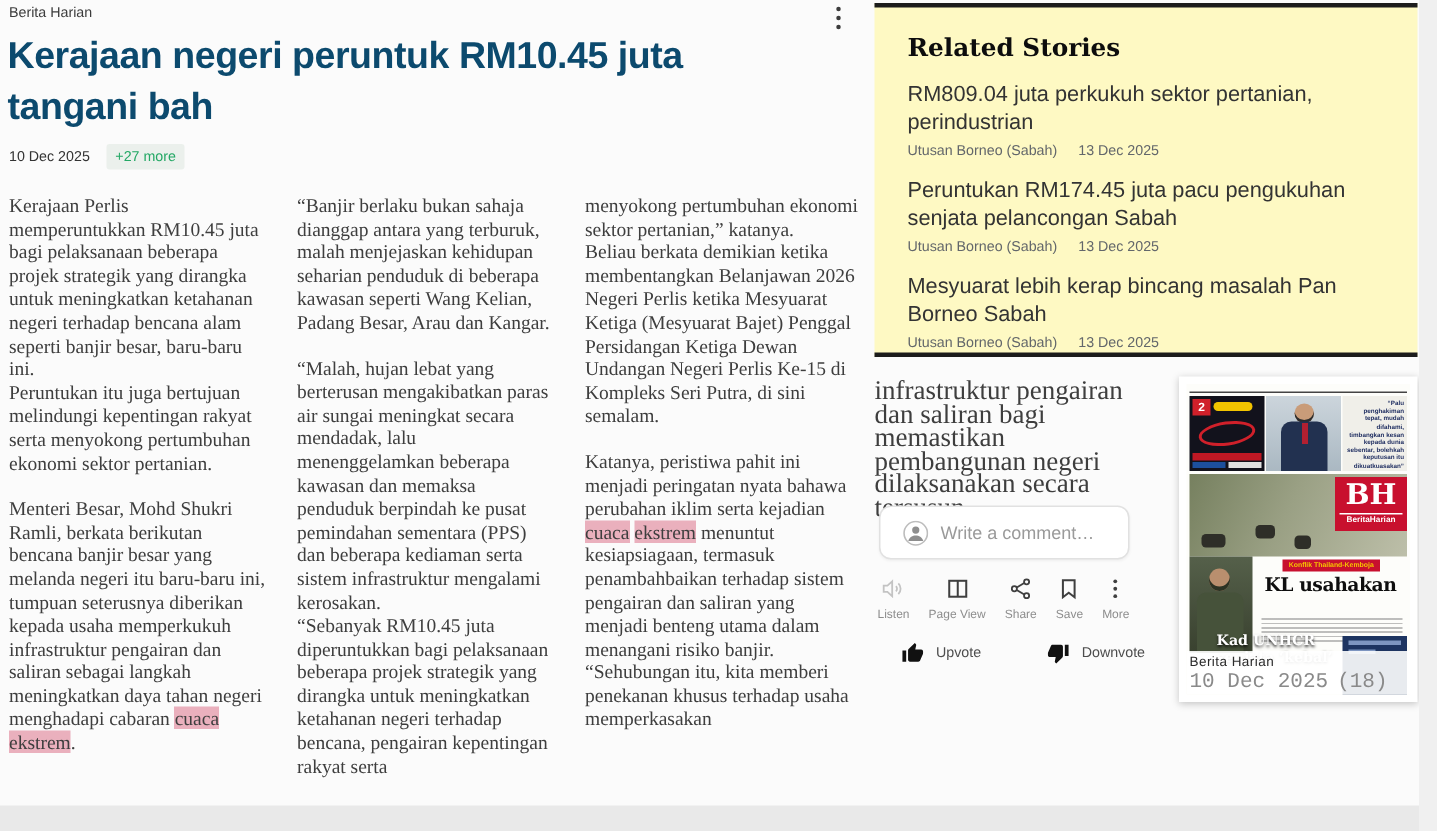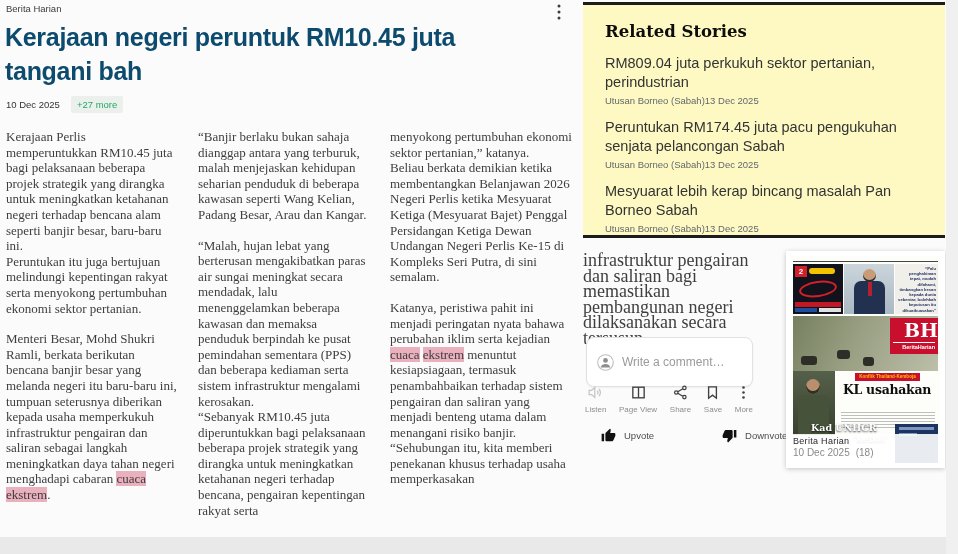--- a/index.html
+++ b/index.html
@@ -31,41 +31,41 @@
 
   
   .related {
     position:absolute; left:583px; top:2px; width:362px; height:236px;
     background:#fef9c3; border-top:3px solid #1c1c1c; border-bottom:3px solid #1c1c1c;
     padding:17px 22px 0 22px;
   }
   .related-title { font-family:"DejaVu Serif","Liberation Serif",serif; font-weight:700; font-size:16.5px; color:#0d0d0d; margin-bottom:13px; }
   .rel-item { margin-bottom:12px; cursor:pointer; }
   .rel-item-title { font-size:14.5px; line-height:19px; color:#333; }
-  .rel-item-meta { margin-top:3px; font-size:9.5px; color:#63676b; display:flex; gap:0;align-items:center; }
+  .rel-item-meta { margin-top:3px; font-size:9.5px; color:#63676b; display:flex; gap:14px;align-items:center; }
 
   
   .continuation {
     position:absolute; left:583px; top:253px; width:190px;
     font-family:"Liberation Serif","DejaVu Serif",serif; font-size:18px; line-height:15.6px; color:#3e3e3e;
   }
   .comment-box {
-    position:absolute; left:586px; top:337px; width:167px; height:50px;
+    position:absolute; left:586px; top:337px; width:167px; height:36px;
     background:#fff; border:1px solid #e1e1e1; border-radius:8px;
     box-shadow:0 1px 2px rgba(0,0,0,.05);
-    display:flex; align-items:center; gap:8px; padding:0 10px;
+    display:flex; align-items:center; gap:8px; padding:0 10px;justify-content:center;
   }
   .comment-box input { border:none; outline:none; width:110px; font-size:12px; color:#333; background:transparent; }
   .comment-box input::placeholder { color:#9a9a9a; }
 
   .actions { position:absolute; left:585px; top:384px; width:168px; display:flex; justify-content:space-between; }
   .action-btn { background:none; border:none; display:flex; flex-direction:column; align-items:center; gap:4px; cursor:pointer; padding:0; }
   .action-btn .lbl { font-size:8px; color:#8d8d8d; }
 
-  .votes { position:absolute; left:601px; top:428px; display:flex; gap:68px; }
+  .votes { position:absolute; left:601px; top:428px; display:flex; gap:44px; }
   .vote-btn { background:none; border:none; display:flex; align-items:center; gap:8px; cursor:pointer; padding:0; }
   .vote-btn .lbl { font-size:9.5px; color:#4d4d4d; }
 
   
   .thumb-card {
     position:absolute; left:786px; top:251px; width:159px; height:217px;
     background:#fff; box-shadow:0 1px 5px rgba(0,0,0,.22); padding:5px; cursor:pointer;
   }
   .fp { position:relative; width:149px; height:207px; background:#fdfdfa; overflow:hidden; }
   .fp-topline { position:absolute; left:2px; top:1px; width:145px; height:2px;
@@ -80,39 +80,39 @@
   .fp-promo-bar2 { position:absolute; left:2px; top:44px; width:22px; height:4px; background:#1c4f9c; }
   .fp-promo-bar3 { position:absolute; left:26px; top:44px; width:22px; height:4px; background:#e0e0e0; }
   .fp-man { position:absolute; left:53px; top:8px; width:50px; height:50px; background:linear-gradient(#ccd5dc,#aab8c2); }
   .fp-man-head { position:absolute; left:19px; top:5px; width:13px; height:13px; border-radius:50%; background:#c99c79; box-shadow:0 -2px 0 #2c2c2c inset; }
   .fp-man-body { position:absolute; left:10px; top:17px; width:31px; height:33px; border-radius:7px 7px 0 0; background:#223150; }
   .fp-man-tie { position:absolute; left:24px; top:18px; width:4px; height:14px; background:#b32031; }
   .fp-quote { position:absolute; left:104px; top:8px; width:43px; height:50px; background:#f0efe9; color:#1b2a5e;
     font-size:4.2px; line-height:5.2px; font-weight:700; text-align:right; padding:2px 2px 0 2px; }
   .fp-photo { position:absolute; left:2px; top:60px; width:145px; height:55px; background:linear-gradient(115deg,#76805f,#9aa084 45%,#bdbfa9); }
   .fp-bike { position:absolute; width:16px; height:9px; background:#2e2e28; border-radius:3px; }
-  .fp-bh { position:absolute; left:99px; top:62px; width:48px; height:36px; background:#c8102e; text-align:right; }
+  .fp-bh { position:absolute; left:99px; top:62px; width:48px; height:36px; background:#c8102e; text-align:center; }
   .fp-bh-main { font-family:"DejaVu Serif","Liberation Serif",serif; font-weight:700; font-size:19px; line-height:24px; color:#fff; }
   .fp-bh-sub { font-size:5.5px; font-weight:700; color:#fff; border-top:1px solid #fff; margin:0 3px; line-height:8px; }
   .fp-soldier { position:absolute; left:2px; top:115px; width:42px; height:64px; background:linear-gradient(#55604a,#39412f); }
   .fp-soldier-head { position:absolute; left:13px; top:8px; width:14px; height:15px; border-radius:50%; background:#b98f6e; box-shadow:0 -3px 0 #2c3324 inset; }
   .fp-soldier-body { position:absolute; left:5px; top:24px; width:31px; height:40px; border-radius:6px 6px 0 0; background:#46523a; }
   .fp-kicker-row { position:absolute; left:46px; top:117px; width:101px; display:flex; justify-content:center; }
   .fp-kicker { background:#c8102e; color:#f5c400; font-size:4.6px; font-weight:700; line-height:8px; padding:0 4px; }
   .fp-headline { position:absolute; left:45px; top:127px; width:102px; text-align:center;
     font-family:"DejaVu Serif","Liberation Serif",serif; font-weight:700; font-size:12.5px; line-height:13px; color:#0e0e0e; letter-spacing:-0.3px; }
   .fp-body { position:absolute; left:50px; top:156px; width:94px; height:18px;
     background:repeating-linear-gradient(#8a8a8a 0 1px,transparent 1px 3px); opacity:.55; }
   .fp-navybox { position:absolute; left:104px; top:168px; width:43px; height:39px; background:#1d3461; }
   .fp-navybox .bar { height:3px; background:#7d95c0; margin:3px 4px 0 4px; }
   .fp-strap { position:absolute; left:20px; top:166px; font-family:"DejaVu Serif","Liberation Serif",serif;
     font-weight:700; font-size:9.5px; line-height:11px; color:#fff; text-shadow:0 1px 2px rgba(0,0,0,.8); }
   .fp-caption { position:absolute; left:0; bottom:0; width:149px; height:29px; background:rgba(255,255,255,.9); padding:2px 2px 0 2px; }
   .fp-cap-src { font-size:9px; color:#2b2b2b; letter-spacing:.3px; }
-  .fp-cap-date { font-size:10px; color:#8a8a8a; margin-top:1px; }
+  .fp-cap-date { font-size:14px; color:#8a8a8a; margin-top:1px;font-family:Liberation Mono, monospace; }
   .fp-cap-date span { margin-right:6px; }
 
   svg { display:block; }
 </style>
 </head>
 <body>
 
 <div class="page">
 
   <div class="source">Berita Harian</div>

